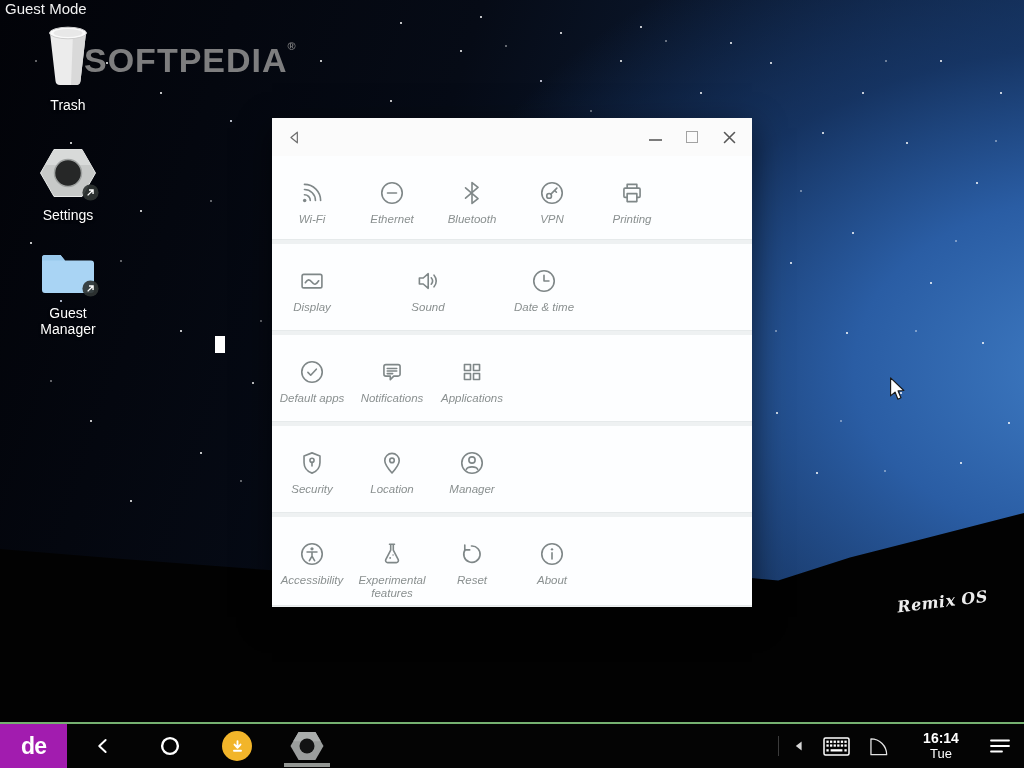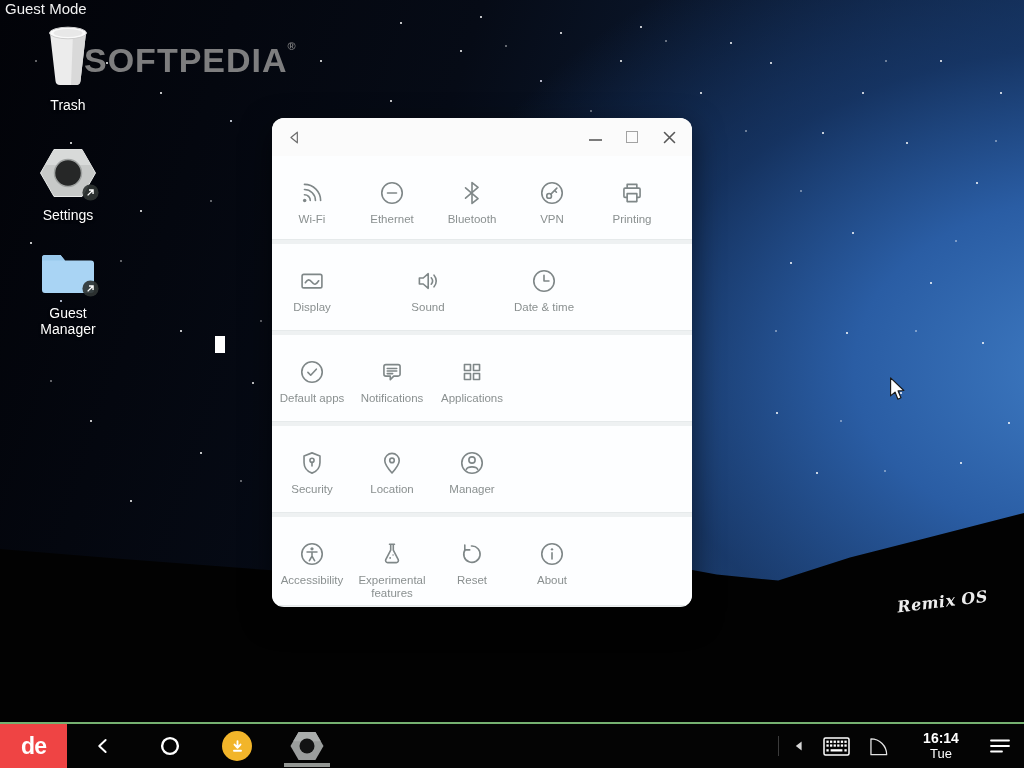--- a/index.html
+++ b/index.html
@@ -40,43 +40,43 @@
   .softpedia sup{font-size:11px;vertical-align:22px;}
   .dicon{position:absolute;left:20px;width:96px;text-align:center;z-index:3;}
   .dicon .dlabel{display:block;color:#fff;font-size:14px;margin-top:5px;
     text-shadow:0 1px 3px rgba(0,0,0,.9);}
   .dicon .badge{position:absolute;width:17px;height:17px;}
   .remixwm{position:absolute;right:36px;top:592px;color:rgba(255,255,255,.93);
     font-family:"DejaVu Serif","Liberation Serif",serif;font-style:italic;font-weight:bold;
     font-size:16px;transform:rotate(-7deg);letter-spacing:.5px;}
   .straycur{position:absolute;left:215px;top:336px;width:10px;height:17px;background:#fff;z-index:2;}
   
-  .win{position:absolute;left:272px;top:118px;width:420px;height:489px;border-radius:12px;
-    background:#eef1f2;box-shadow:0 10px 30px rgba(0,0,0,.55);z-index:5;overflow:hidden;}
+  .win{position:absolute;left:272px;top:118px;width:480px;height:489px;border-radius:0;
+    background:#eef1f2;box-shadow:0 10px 30px rgba(0,0,0,.55);z-index:5;overflow:hidden;font-style:italic;}
   .titlebar{height:38px;background:#fbfbfb;border-bottom:1px solid #ececec;
     display:flex;align-items:center;border-radius:3px 3px 0 0;}
   .tb-back{margin-left:11px;width:22px;height:22px;display:flex;align-items:center;justify-content:center;cursor:default;}
   .tb-spacer{flex:1;}
   .tb-controls{display:flex;align-items:center;gap:23px;padding-right:16px;}
   .ctl{width:14px;height:14px;display:flex;align-items:center;justify-content:center;}
   .ctl-min{width:13px;height:2px;background:#7b7b7b;margin-top:6px;}
   .ctl-max{width:10px;height:10px;border:1.6px solid #a2a2a2;}
   .w-content{position:absolute;top:38px;left:0;right:0;bottom:0;}
   .sec{background:#fdfeff;margin-bottom:4px;display:flex;align-items:flex-start;
     border-bottom:1px solid #e6eaeb;box-sizing:border-box;}
   .tile{width:80px;padding-top:23px;display:flex;flex-direction:column;align-items:center;cursor:default;}
   .tico-wrap{width:28px;height:28px;display:block;}
   .tico{width:28px;height:28px;stroke:#7f8788;fill:none;stroke-width:1.5;
     stroke-linecap:round;stroke-linejoin:round;display:block;}
   .tlabel{margin-top:6px;font-size:11.5px;line-height:13px;color:#8a9090;text-align:center;
     max-width:80px;}
   
   .greenline{position:absolute;left:0;top:722px;width:1024px;height:2px;background:var(--green,#76b171);z-index:8;}
   .taskbar{position:absolute;left:0;top:724px;width:1024px;height:44px;background:#040404;z-index:9;}
-  .tb-logo{position:absolute;left:0;top:0;width:67px;height:44px;background:#ef4444;
+  .tb-logo{position:absolute;left:0;top:0;width:67px;height:44px;background:#a21caf;
     display:flex;align-items:center;justify-content:center;color:#fff;font-weight:bold;
     font-size:23px;letter-spacing:-1px;}
   .tbi{position:absolute;top:0;height:44px;display:flex;align-items:center;justify-content:center;}
   .tb-underline{position:absolute;left:284px;top:39px;width:46px;height:4px;background:#939693;}
   .tb-divider{position:absolute;left:778px;top:12px;width:1px;height:20px;background:rgba(255,255,255,.22);}
   .ybtn{width:30px;height:30px;border-radius:50%;background:var(--yellow,#f2b52a);
     display:flex;align-items:center;justify-content:center;}
   .clock{position:absolute;left:908px;top:0;width:66px;height:44px;display:flex;flex-direction:column;
     align-items:center;justify-content:center;color:#fff;line-height:15px;}
   .clock .t{font-size:14px;font-weight:bold;}

